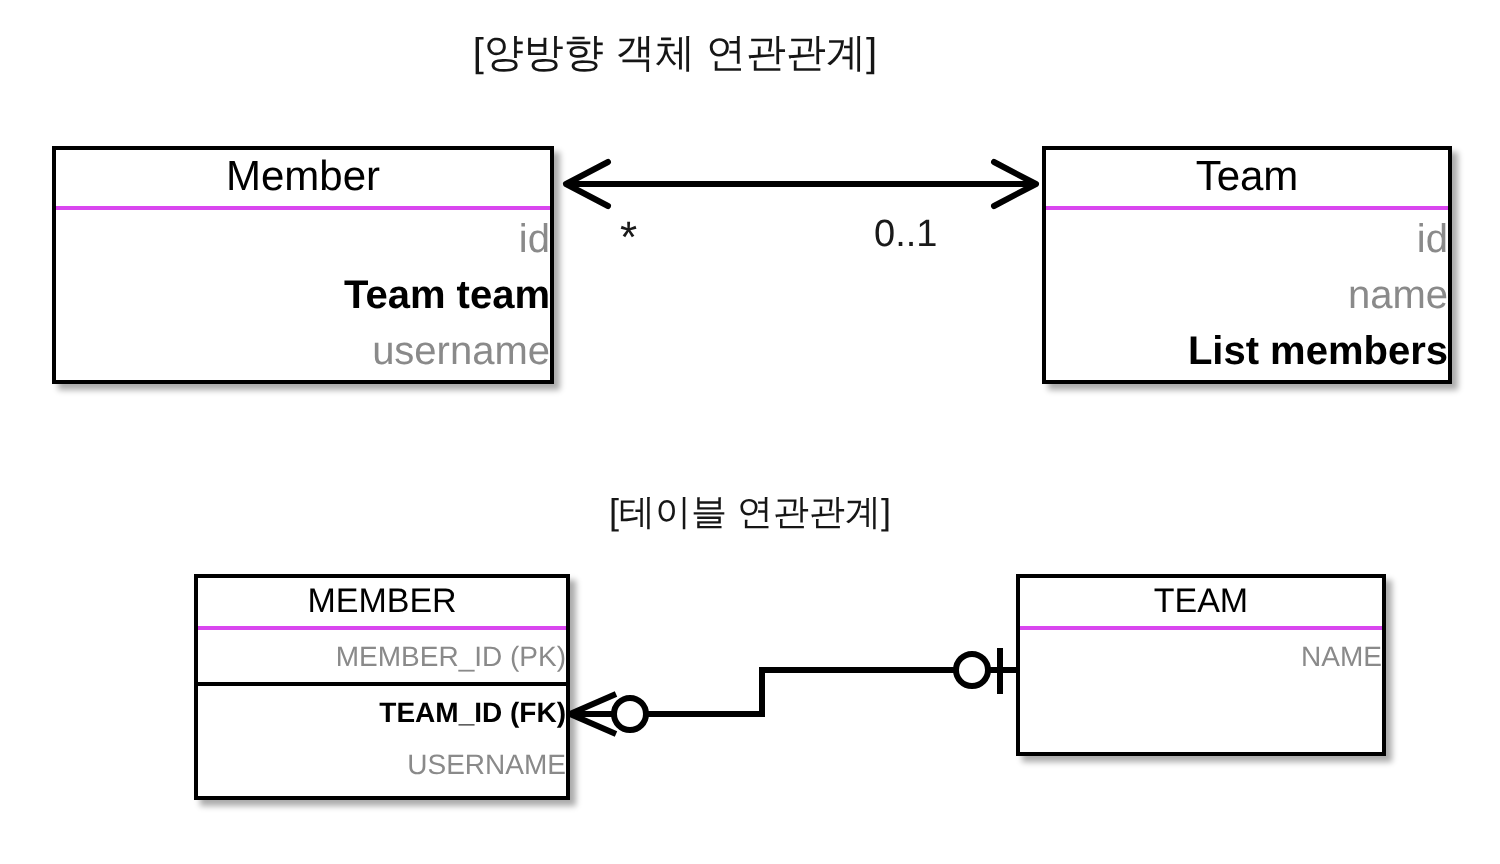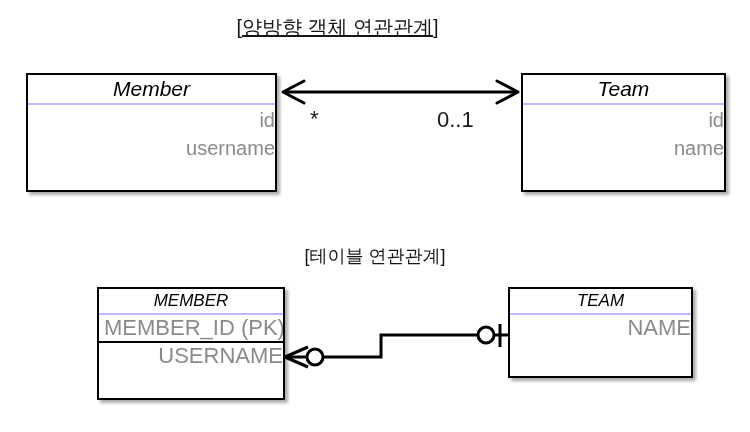--- a/index.html
+++ b/index.html
@@ -18,39 +18,38 @@
 
   
   .section-title {
     position: absolute;
     text-align: center;
     color: #161616;
     font-size: 20px;
     line-height: 26px;
     white-space: nowrap;
   }
-  #title-object  { left: 0;   top: 14px;  width: 675px; text-decoration: underline; }
+  #title-object  { left: 0;   top: 14px;  width: 675px; }
   #title-table   { left: 0;   top: 243px; width: 750px; font-size: 18px; }
 
   
   .box {
     position: absolute;
     background: #ffffff;
     border: 2px solid #000000;
     box-shadow: 3px 3px 3px rgba(0,0,0,0.33);
     box-sizing: border-box;
   }
   .box-header {
     text-align: center;
     color: #000000;
-    border-bottom: 2px solid #c4b5fd;
+    border-bottom: 2px solid #d946ef;
     box-sizing: border-box;
     overflow: hidden;
     white-space: nowrap;
-    font-style: italic;
   }
   .box-body {
     box-sizing: border-box;
     overflow: hidden;
   }
   .attr {
     white-space: nowrap;
     overflow: hidden;
     color: #8a8a8a;
     text-align: right;
@@ -86,21 +85,21 @@
   #table-member { left: 97px;  top: 287px; width: 188px; height: 113px; }
   #table-team   { left: 508px; top: 287px; width: 185px; height: 91px; }
   #table-member .box-header,
   #table-team .box-header {
     height: 26px;
     line-height: 23px;
     font-size: 17px;
   }
   #table-member .attr,
   #table-team .attr {
-    font-size: 22px;
+    font-size: 14px;
     line-height: 26px;
     padding-left: 5px;
   }
   #table-member .sect,
   #table-team .sect { box-sizing: border-box; }
 
   
   .connector {
     position: absolute;
     left: 0;
@@ -110,42 +109,44 @@
     pointer-events: none;
   }
 
   
   .mult {
     position: absolute;
     color: #1a1a1a;
     white-space: nowrap;
   }
   #mult-many { left: 310px; top: 106px; font-size: 22px; }
-  #mult-one  { left: 437px; top: 107px; font-size: 22px; }
+  #mult-one  { left: 437px; top: 107px; font-size: 19px; }
 </style>
 </head>
 <body>
 
 <div id="canvas">
 
   <div class="section-title" id="title-object">[양방향 객체 연관관계]</div>
 
   <div class="box" id="class-member">
     <div class="box-header">Member</div>
     <div class="box-body">
       <div class="attr">id</div>
+      <div class="attr strong">Team team</div>
       <div class="attr">username</div>
     </div>
   </div>
 
   <div class="box" id="class-team">
     <div class="box-header">Team</div>
     <div class="box-body">
       <div class="attr">id</div>
       <div class="attr">name</div>
+      <div class="attr strong">List members</div>
     </div>
   </div>
 
   <svg class="connector">
 
     <line x1="284" y1="92" x2="516" y2="92" stroke="#000000" stroke-width="3"></line>
 
     <polyline points="304,81 283,92 304,103" fill="none" stroke="#000000" stroke-width="3" stroke-linecap="round" stroke-linejoin="round"></polyline>
 
     <polyline points="497,81 518,92 497,103" fill="none" stroke="#000000" stroke-width="3" stroke-linecap="round" stroke-linejoin="round"></polyline>
@@ -155,20 +156,21 @@
   <div class="mult" id="mult-one">0..1</div>
 
   <div class="section-title" id="title-table">[테이블 연관관계]</div>
 
   <div class="box" id="table-member">
     <div class="box-header">MEMBER</div>
     <div class="sect divider">
       <div class="attr">MEMBER_ID (PK)</div>
     </div>
     <div class="sect">
+      <div class="attr strong">TEAM_ID (FK)</div>
       <div class="attr">USERNAME</div>
     </div>
   </div>
 
   <div class="box" id="table-team">
     <div class="box-header">TEAM</div>
     <div class="sect">
       <div class="attr">NAME</div>
     </div>
   </div>

